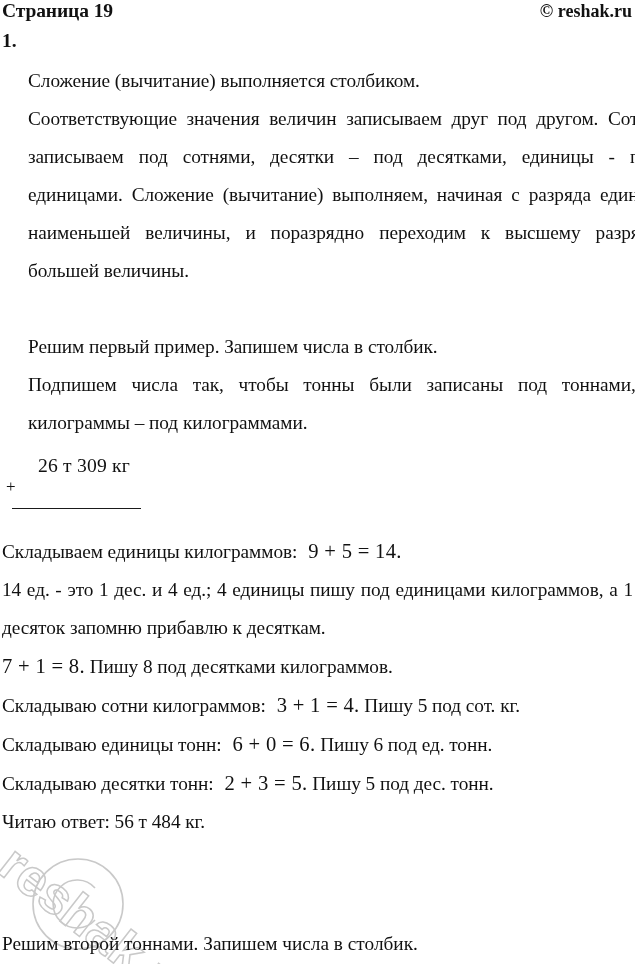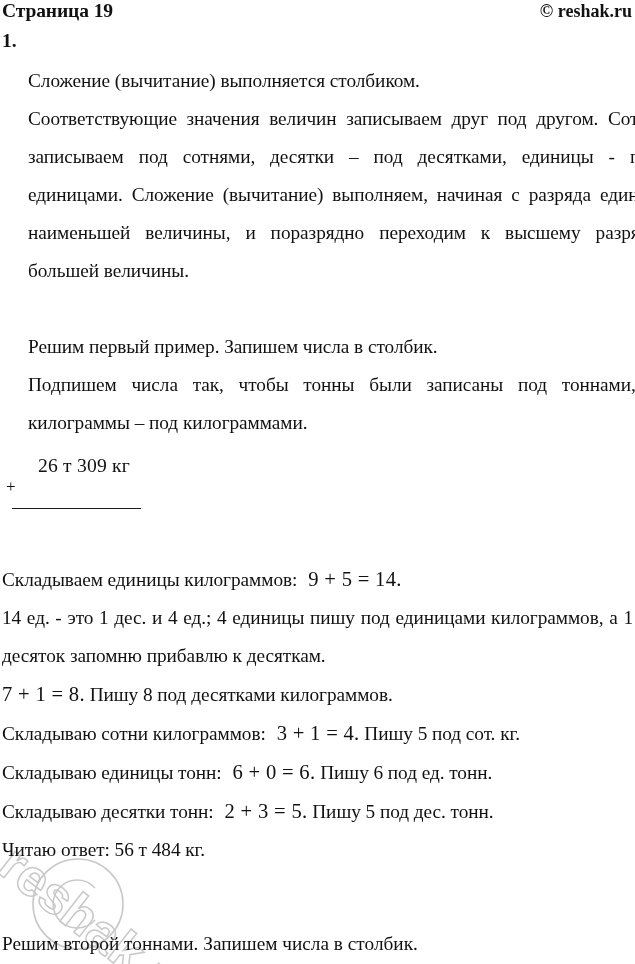--- a/index.html
+++ b/index.html
@@ -144,21 +144,21 @@
     top: 56px;
     width: 129px;
     height: 0;
     border-top: 1.6px solid #1a1a1a;
   }
 
   
   .tail {
     position: absolute;
     left: 2px;
-    top: 560px;
+    top: 532px;
     width: 631px;
   }
 
   .final-line {
     position: absolute;
     left: 2px;
     top: 929px;
     width: 631px;
     font-size: 19.3px;
     line-height: 30px;

